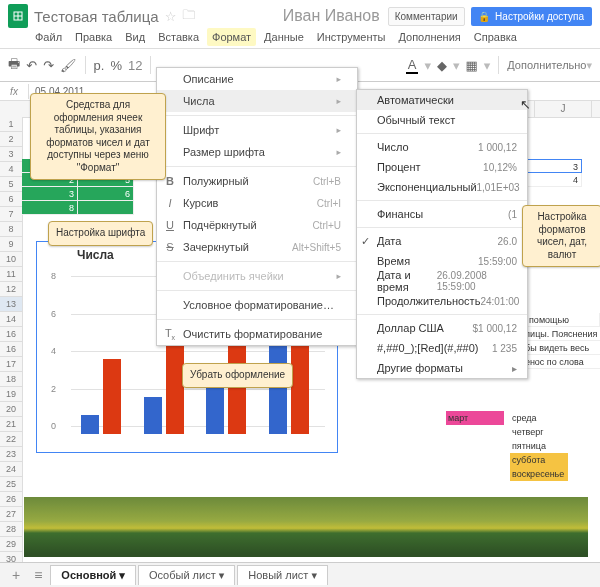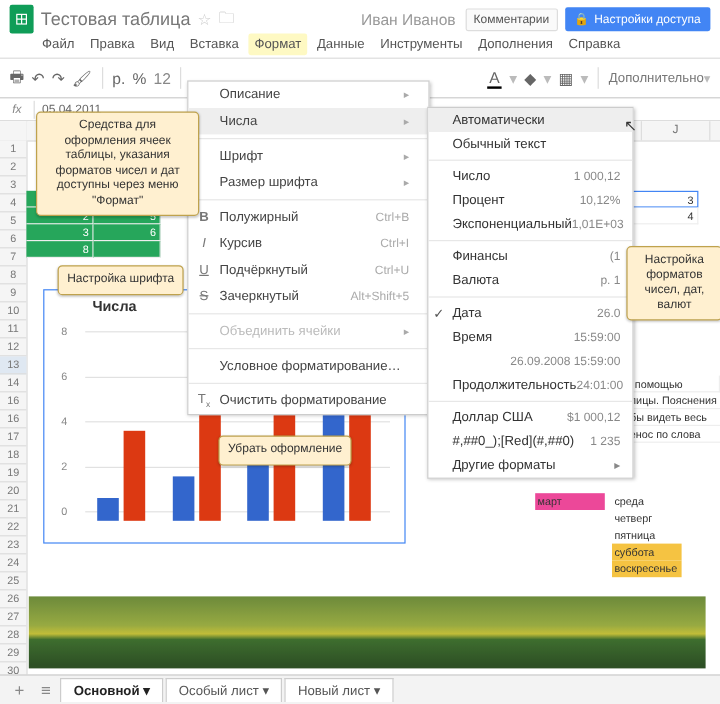--- a/index.html
+++ b/index.html
@@ -3,21 +3,21 @@
 <meta charset="utf-8">
 <style>
   html,body{margin:0;padding:0;font-family:Arial,Helvetica,sans-serif;font-size:11px;color:#333;background:#fff;width:600px;height:587px;overflow:hidden}
   .hdr{display:flex;align-items:center;padding:4px 8px 0 8px;gap:6px}
   .logo{width:20px;height:24px;background:#0f9d58;border-radius:2px;display:flex;align-items:center;justify-content:center}
   .logo svg{fill:#fff}
   .title{font-size:15px;color:#777}
   .star{color:#ccc;font-size:13px}
   .folder{color:#bbb;font-size:13px}
   .right-hdr{margin-left:auto;display:flex;align-items:center;gap:8px}
-  .user{color:#999;font-size:13px}
+  .user{color:#999;font-size:16px}
   .comments-btn{border:1px solid #ddd;background:#fafafa;border-radius:2px;padding:3px 6px;font-size:10px;color:#555}
   .share-btn{background:#4285f4;color:#fff;border-radius:2px;padding:4px 8px;font-size:10px;display:flex;align-items:center;gap:4px}
   .menubar{display:flex;gap:3px;padding:0 8px 2px 30px;font-size:11px;color:#555}
   .menubar span{padding:3px 5px;border-radius:2px}
   .menubar span.active{background:#fef9c3}
   .toolbar{border-top:1px solid #ddd;border-bottom:1px solid #ccc;padding:4px 8px;display:flex;align-items:center;gap:6px;font-size:13px;color:#666;height:24px}
   .tb-sep{width:1px;height:18px;background:#ddd;margin:0 2px}
   .tb-r{margin-left:auto;font-size:11px;color:#777;display:flex;}
   .fx-row{border-bottom:1px solid #ddd;display:flex;align-items:center;height:18px}
   .fx-lbl{width:28px;text-align:center;color:#888;font-style:italic;border-right:1px solid #ddd;font-size:10px;padding:2px 0}
@@ -317,35 +317,32 @@
       </div>
     <div class="row">
         <span>Экспоненциальный</span>
         <span class="val">1,01E+03</span>
       </div>
     <hr>
     <div class="row">
         <span>Финансы</span>
         <span class="val">(1</span>
       </div>
-    <div class="row">
-        <span>Валюта</span>
-        <span class="val">р. 1</span>
-      </div>
     <hr>
     <div class="row">
         <span class="ck">✓</span>
         <span>Дата</span>
         <span class="val">26.0</span>
       </div>
     <div class="row">
         <span>Время</span>
         <span class="val">15:59:00</span>
       </div>
     <div class="row">
+        <span>Дата и время</span>
         <span class="val">26.09.2008 15:59:00</span>
       </div>
     <div class="row">
         <span>Продолжительность</span>
         <span class="val">24:01:00</span>
       </div>
     <hr>
     <div class="row">
         <span>Доллар США</span>
         <span class="val">$1 000,12</span>

